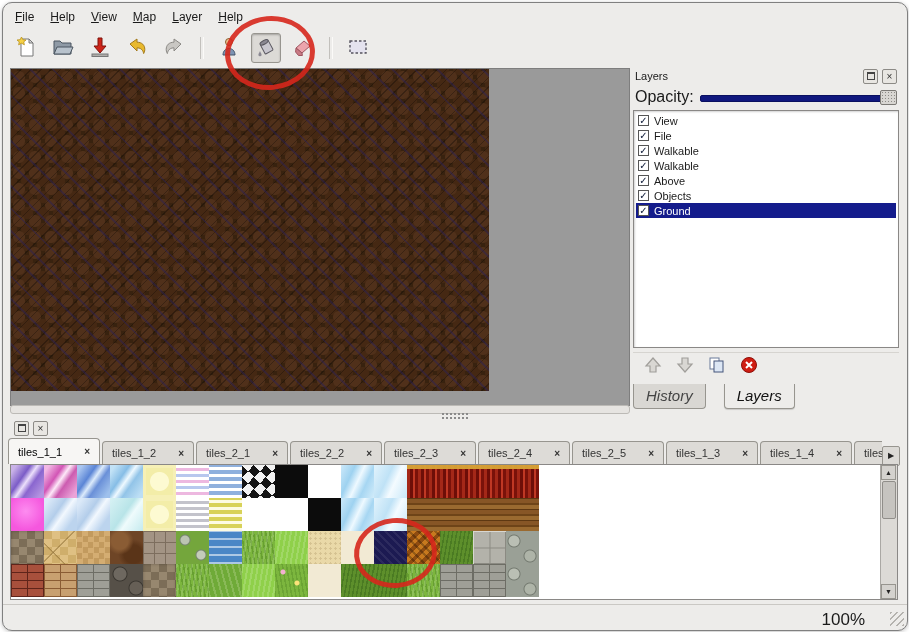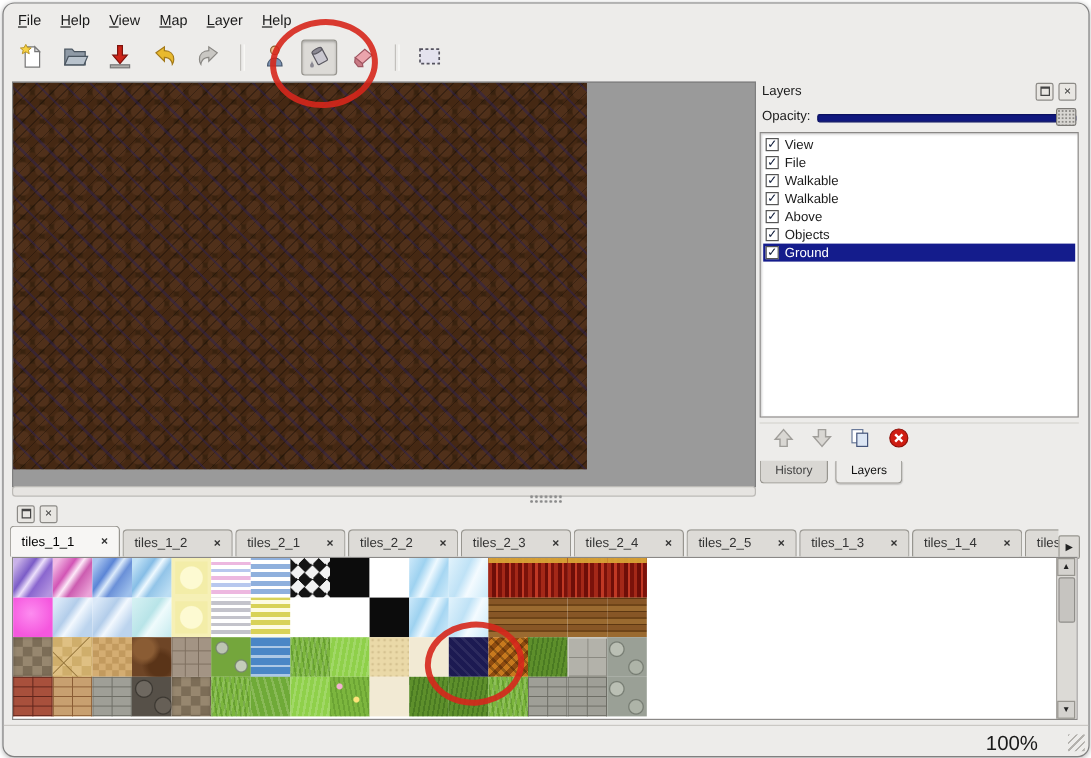--- a/index.html
+++ b/index.html
@@ -37,41 +37,41 @@
 
   
   .panel-title{display:flex;align-items:center;height:16px;padding:0 4px;font-size:11px;}
   .panel-title-label{flex:1;}
   .mini-btn{width:13px;height:13px;margin-left:4px;border:1px solid #8c8a86;background:#e8e6e2;
     display:flex;align-items:center;justify-content:center;font-size:10px;line-height:11px;color:#333;border-radius:2px;}
   .detach-glyph{width:6px;height:5px;border:1px solid #444;border-top-width:2px;}
 
   
   .layers-panel{position:absolute;left:628px;top:65px;width:270px;height:342px;}
-  .opacity-row{position:absolute;left:4px;right:4px;top:19px;height:20px;display:flex;align-items:center;font-size:11px;}
+  .opacity-row{position:absolute;left:4px;right:4px;top:19px;height:20px;display:flex;align-items:center;font-size:16px;}
   .opacity-label{margin-right:6px;}
   .slider{position:relative;flex:1;height:14px;}
   .slider-track{position:absolute;left:0;right:0;top:5px;height:5px;border-radius:2px;
     background:var(--opacity_track,#10187e);border:1px solid #0a1060;}
   .slider-thumb{position:absolute;right:0;top:0;width:15px;height:13px;background-color:#d8d6d2;
     background-image:radial-gradient(#8c8a86 0.8px, rgba(0,0,0,0) 1px);background-size:3px 3px;
     border:1px solid #7b7975;border-radius:2px;}
   .layer-list{position:absolute;left:2px;right:2px;top:42px;height:238px;background:#fff;
     border:1px solid #8a8886;box-shadow:inset 1px 1px 2px rgba(0,0,0,.18);padding:2px;overflow:hidden;box-sizing:border-box;}
   .layer-row{display:flex;align-items:center;height:15px;padding-left:2px;font-size:11px;}
   .layer-row.selected{background:var(--selection,#141c8c);color:#fff;}
   .checkbox{width:11px;height:11px;box-sizing:border-box;background:#fff;border:1px solid #555;
     margin-right:5px;font-size:10px;line-height:9px;text-align:center;font-weight:bold;color:#0c1836;flex:0 0 auto;}
   .checkbox:not(.checked){color:transparent;}
   .layer-actions{position:absolute;left:2px;right:2px;top:284px;height:26px;border-top:1px solid #d6d4d0;
     display:flex;align-items:center;gap:12px;padding-left:10px;}
   .act-btn{display:flex;align-items:center;justify-content:center;width:20px;height:20px;}
   .panel-tabs{position:absolute;left:2px;top:316px;height:24px;display:flex;align-items:flex-start;}
-  .p-tab{padding:3px 12px 4px 12px;font-size:10px;background:#d9d7d3;border:1px solid #97958f;border-top:none;
-    border-radius:0 0 4px 4px;margin-right:6px;color:#444;}
+  .p-tab{padding:3px 12px 4px 12px;font-size:15px;background:#d9d7d3;border:1px solid #97958f;border-top:none;
+    border-radius:0 0 4px 4px;margin-right:18px;color:#444;font-style:italic;}
   .p-tab.active{background:#edecea;color:#111;position:relative;top:0;box-shadow:0 1px 1px rgba(0,0,0,.15);}
 
   
   .splitter{position:absolute;left:0;top:408px;width:100%;height:9px;display:flex;align-items:center;justify-content:center;}
   .grip{width:28px;height:7px;background-image:radial-gradient(#8a8a8a 1px, rgba(0,0,0,0) 1.3px);background-size:4px 4px;}
 
   
   .tilesets-panel{position:absolute;left:3px;top:417px;width:896px;height:184px;}
   .tileset-tabs{position:absolute;left:2px;right:20px;top:18px;height:26px;display:flex;align-items:flex-end;overflow:hidden;}
   .ts-tab{flex:0 0 auto;height:22px;min-width:72px;display:flex;align-items:center;justify-content:space-between;

